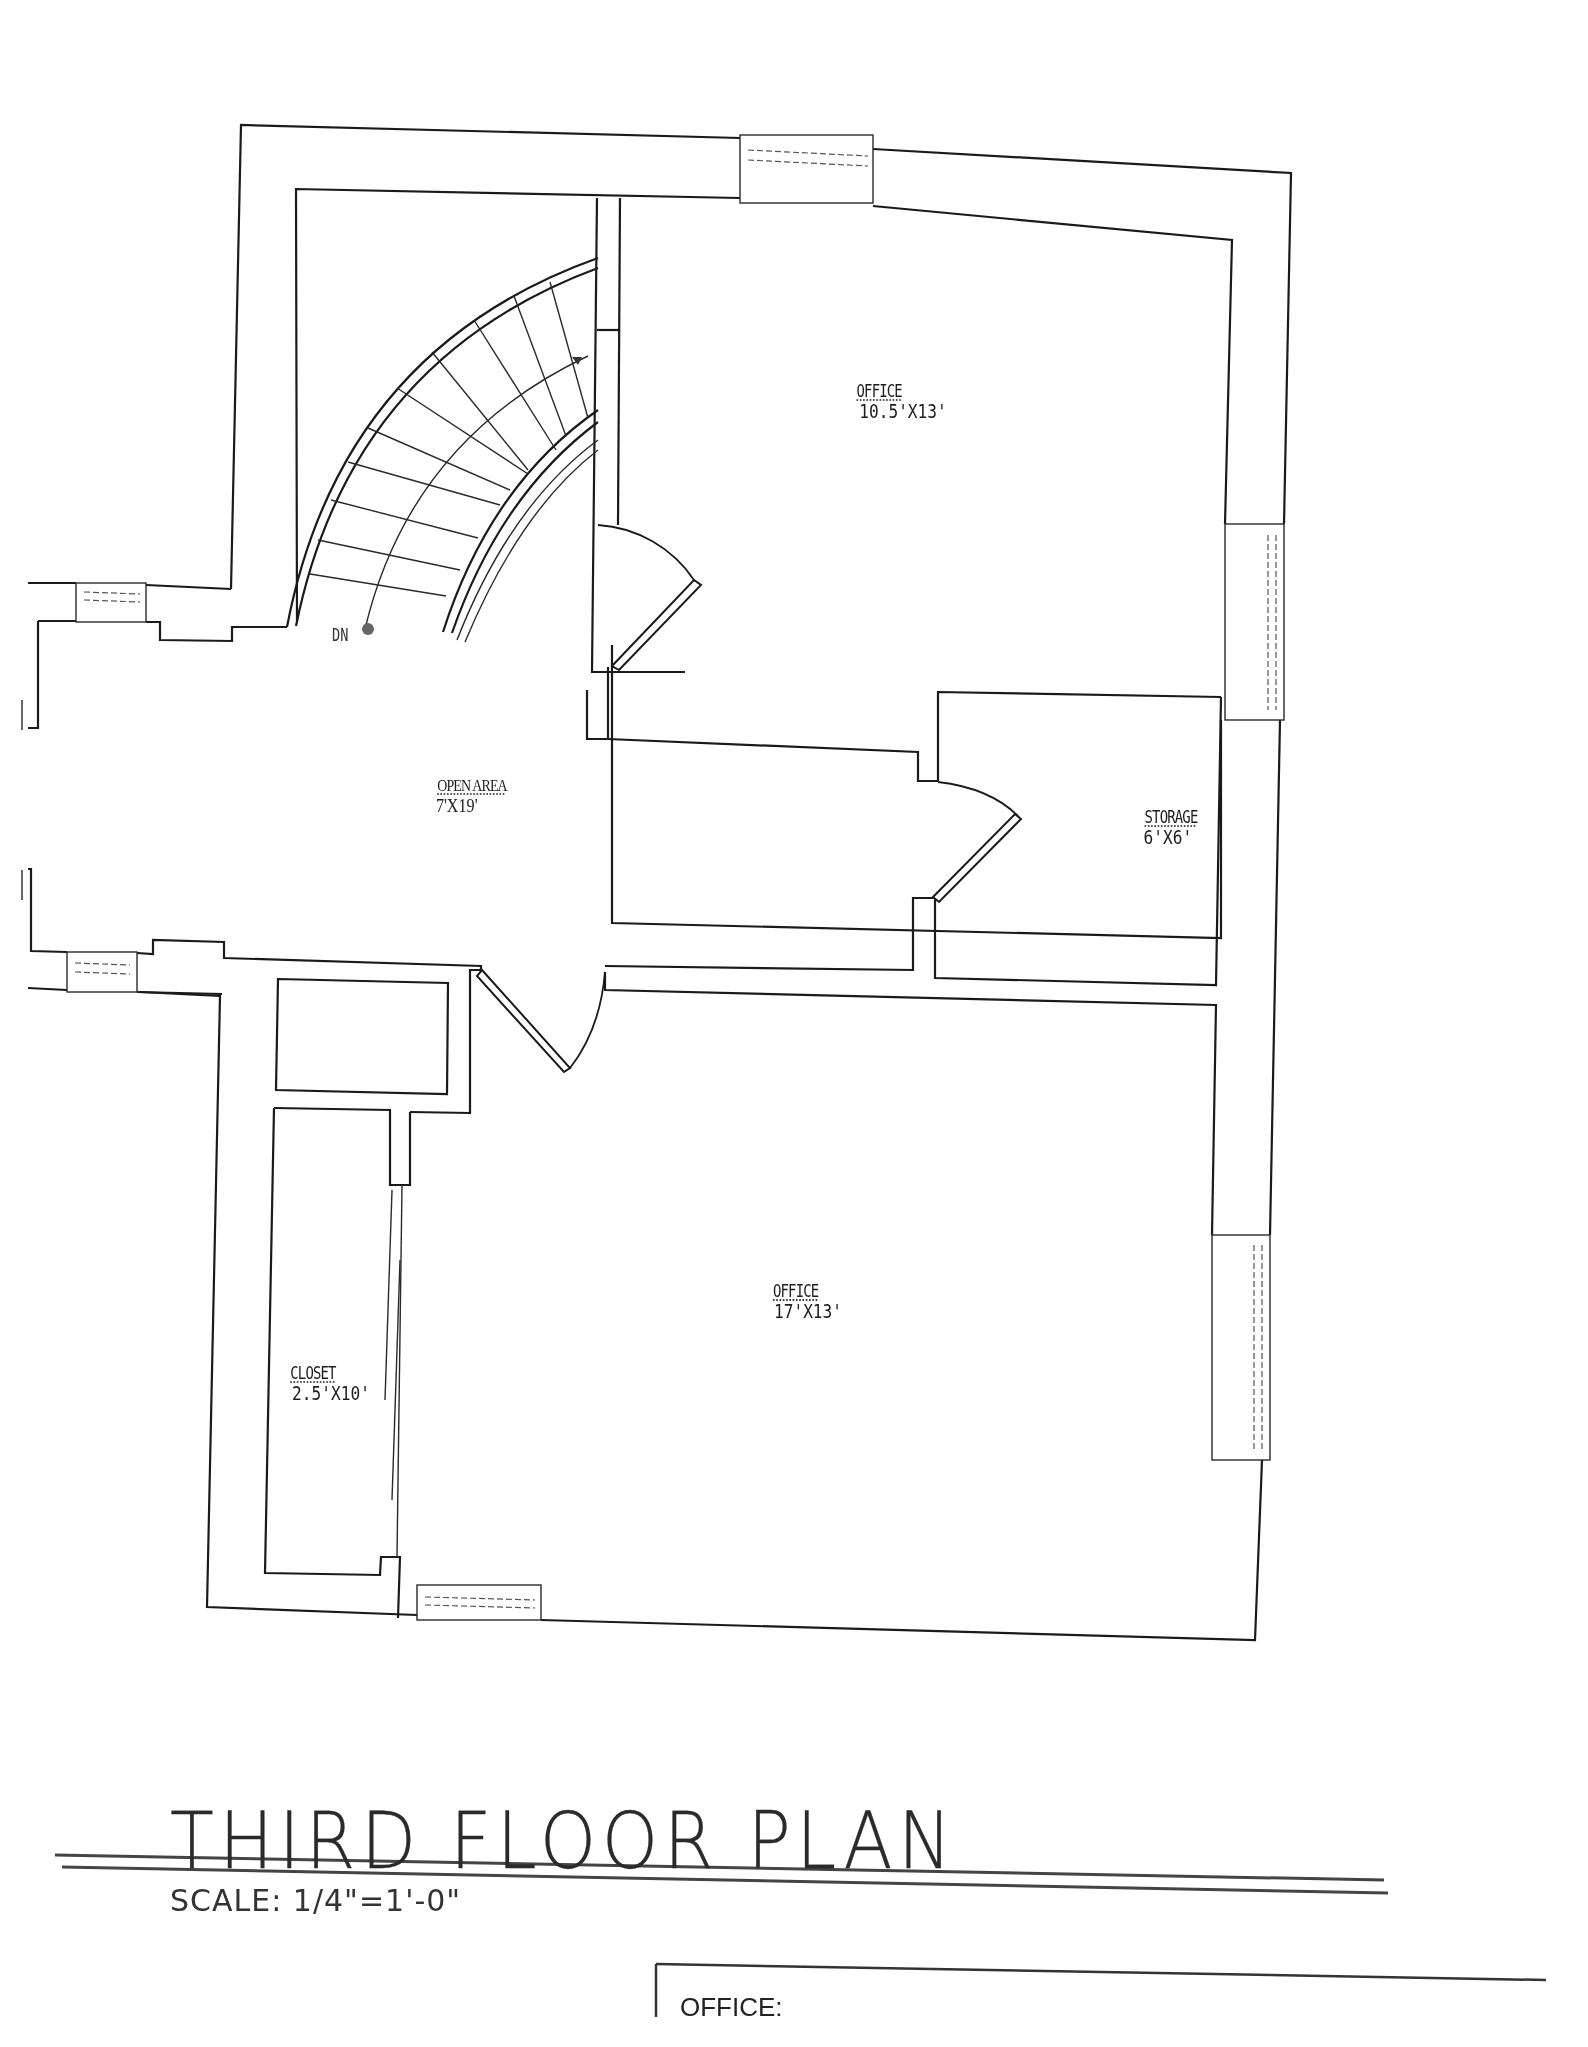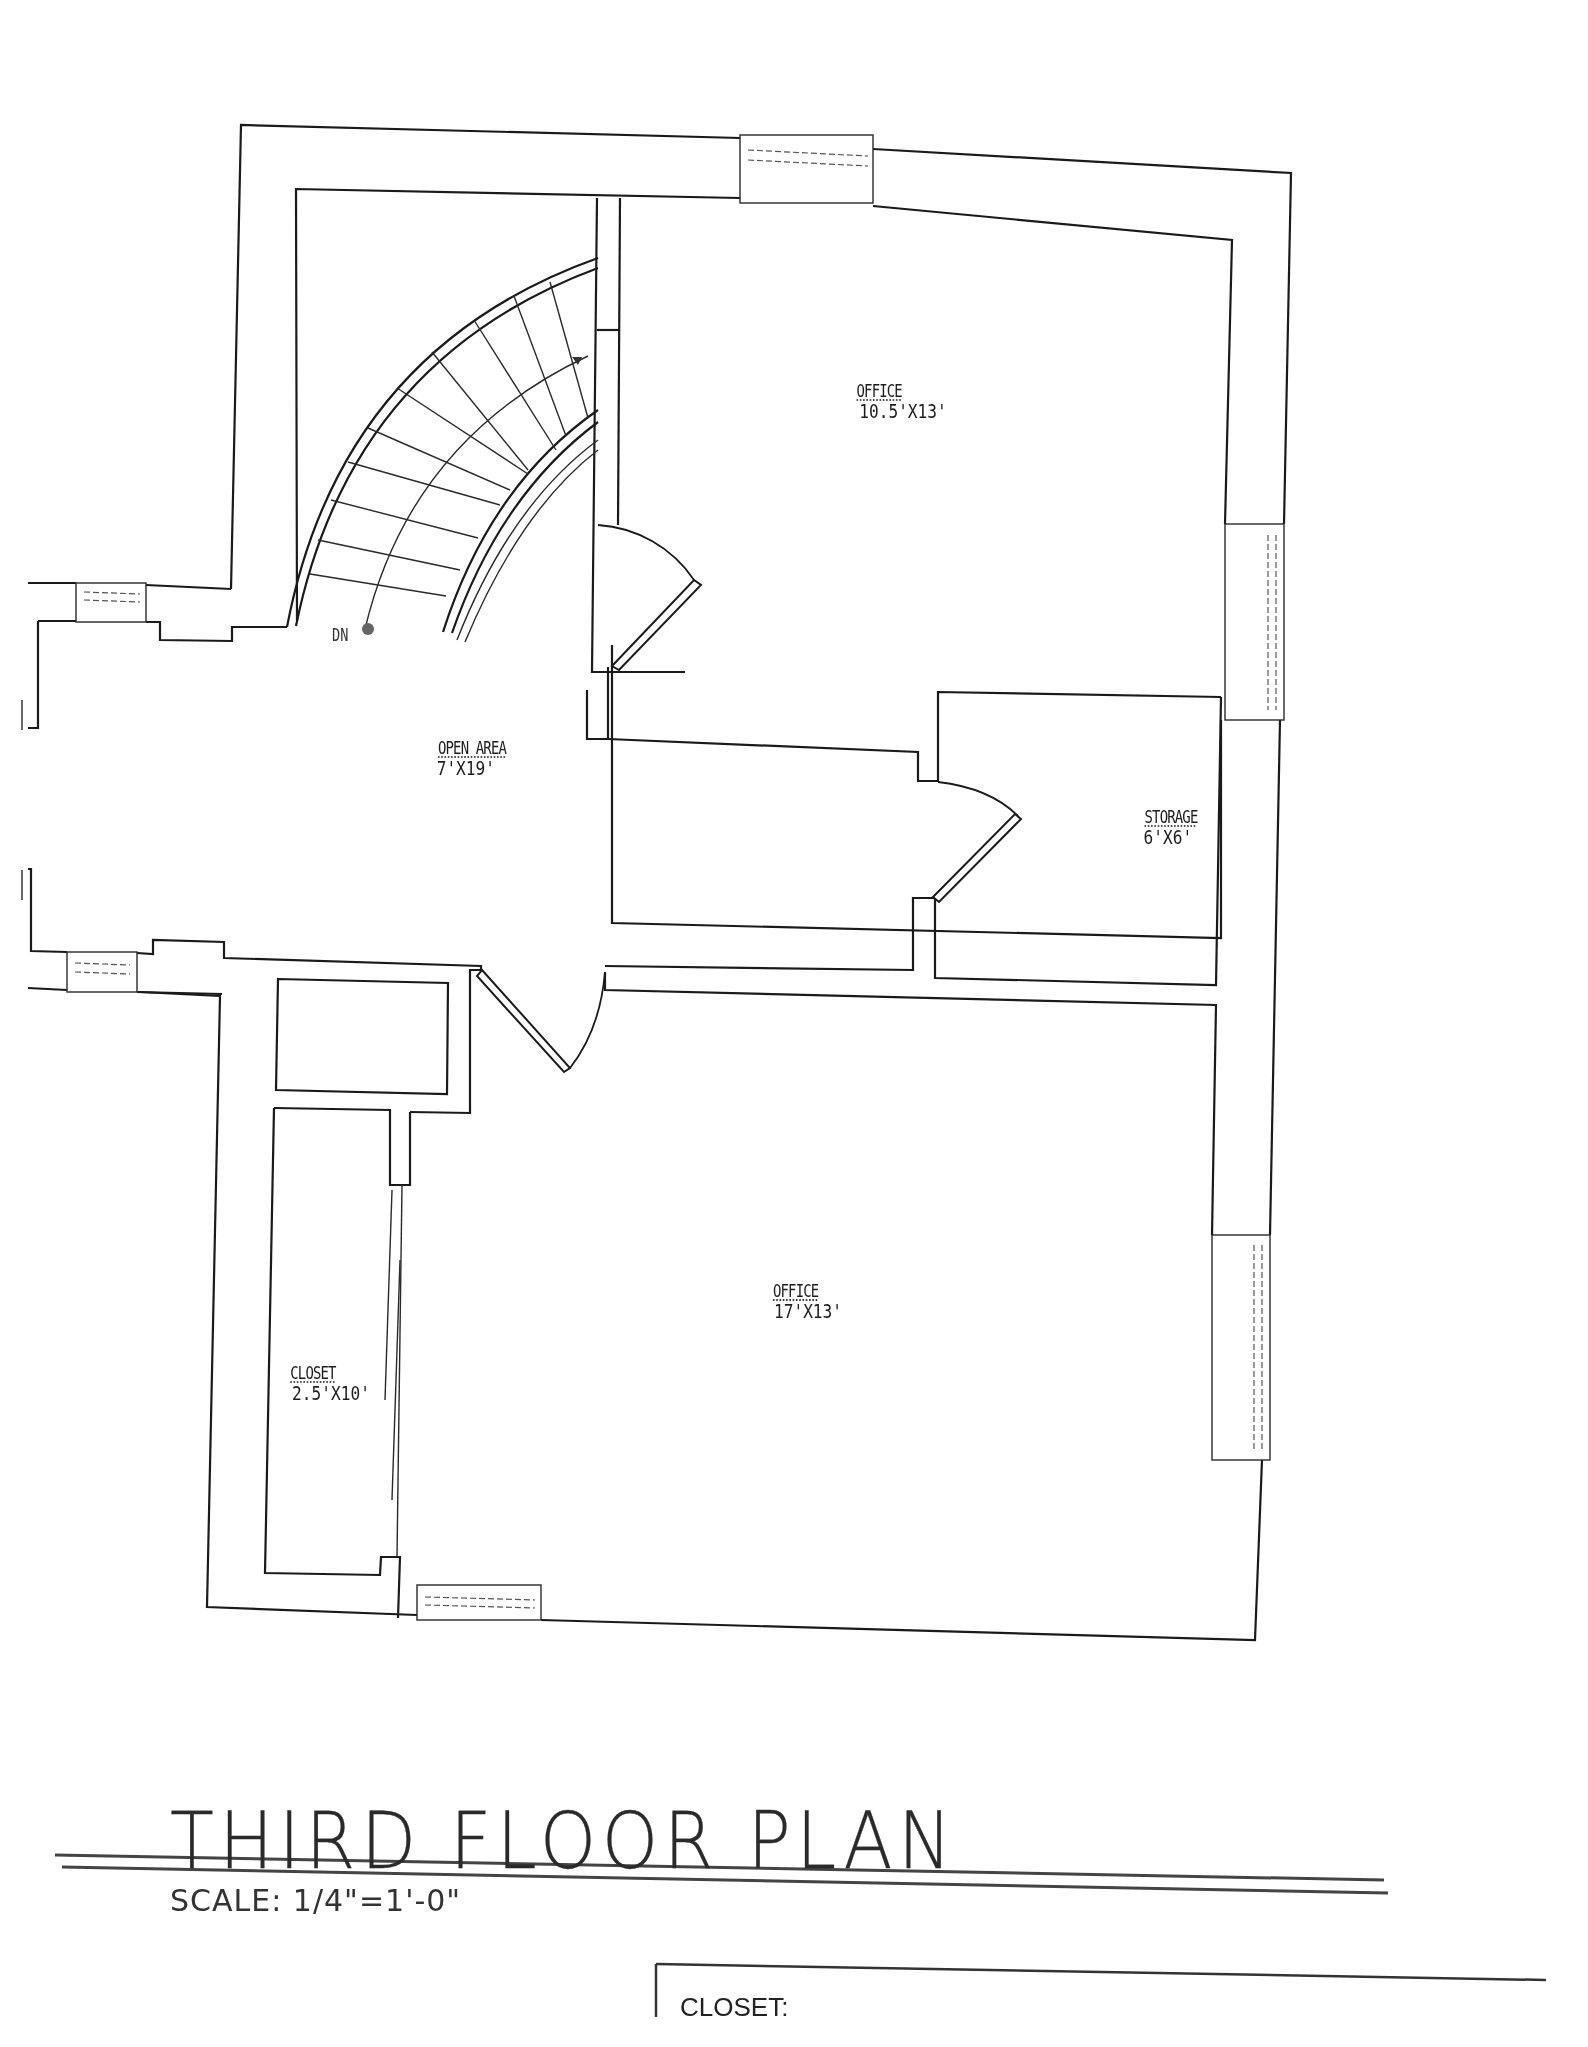--- a/index.html
+++ b/index.html
@@ -136,34 +136,34 @@
   <g>
     <line x1="656" y1="1964" x2="1546" y2="1980" stroke="#333" stroke-width="2.5"></line>
     <line x1="656" y1="1964" x2="656" y2="2017" stroke="#333" stroke-width="2.5"></line>
   </g>
 </svg>
 
 <div class="room-label" style="left:903px; top:382px;">
   <span class="room-name">OFFICE</span>
   <span class="room-dims">10.5'X13'</span>
 </div>
-<div class="room-label" style="left:472px; top:739px;">
+<div class="room-label" style="left:472px; top:777px;font-family:Liberation Serif, serif;">
   <span class="room-name">OPEN AREA</span>
   <span class="room-dims">7'X19'</span>
 </div>
 <div class="room-label" style="left:1129px; top:808px;margin-left:42px;">
   <span class="room-name">STORAGE</span>
   <span class="room-dims">6'X6'</span>
 </div>
 <div class="room-label" style="left:331px; top:1364px;">
   <span class="room-name">CLOSET</span>
   <span class="room-dims">2.5'X10'</span>
 </div>
 <div class="room-label" style="left:808px; top:1282px;">
   <span class="room-name">OFFICE</span>
   <span class="room-dims">17'X13'</span>
 </div>
 
 <div class="dn">DN</div>
 
 <div class="title">THIRD FLOOR PLAN</div>
 <div class="scale">SCALE: 1/4"=1'-0"</div>
-<div class="project">CLOSET:</div>
+<div class="project">OFFICE:</div>
 
 </body></html>

